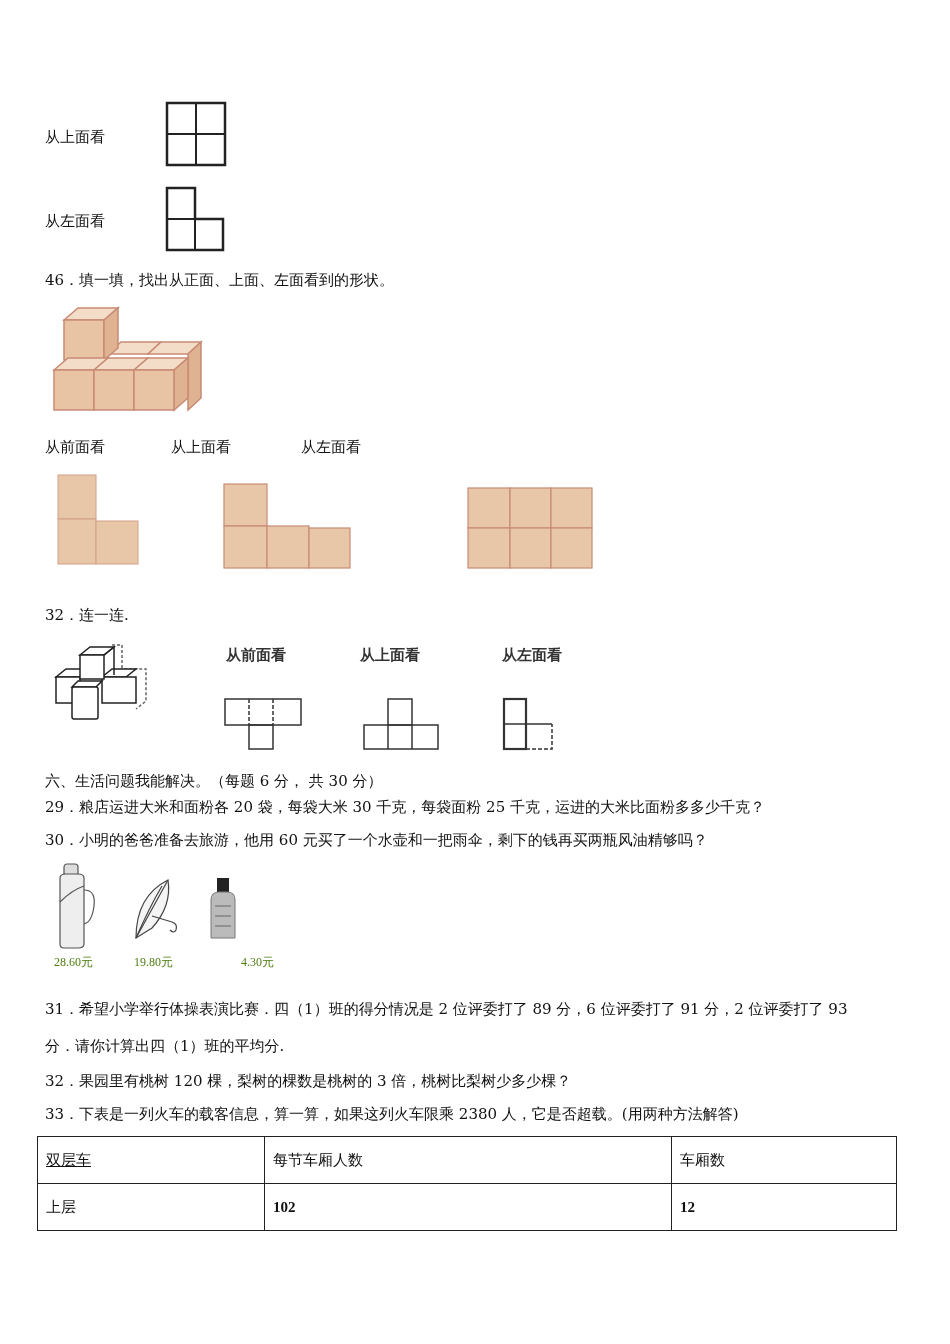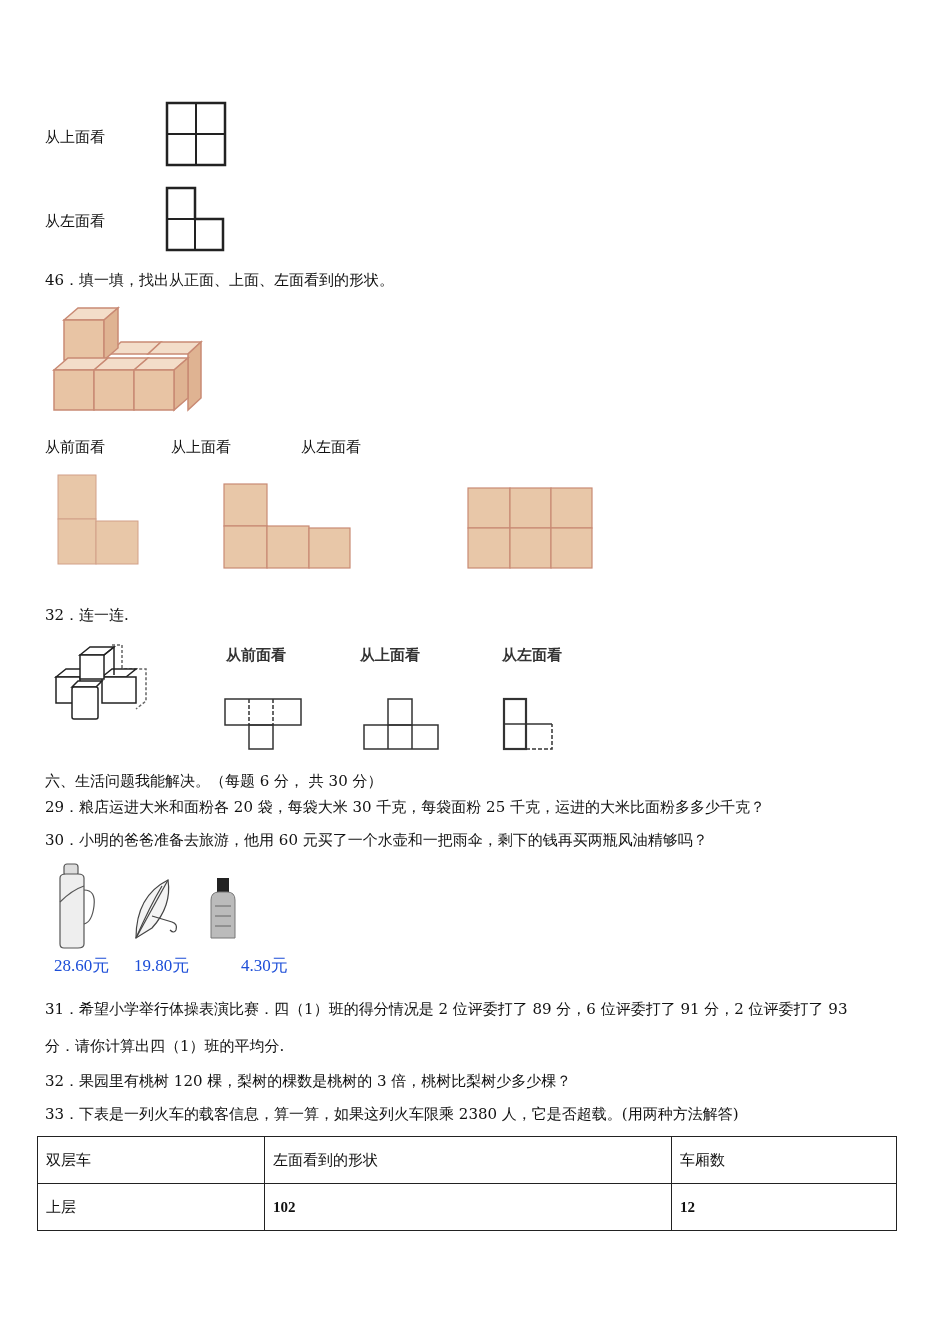--- a/index.html
+++ b/index.html
@@ -15,21 +15,21 @@
     .lbl-bold { font-size: 15px; font-weight: bold; font-family: "DejaVu Serif", "Liberation Serif", serif; color:#333; }
     table.data {
       position: absolute; left: 37px; top: 1136px; width: 860px;
       border-collapse: collapse; font-size: 15px;
     }
     table.data td {
       border: 1px solid #222; height: 46px; padding: 0 8px; vertical-align: middle;
       font-family: "DejaVu Sans", "Liberation Sans", sans-serif;
     }
     table.data td.num { font-family: "Liberation Serif", "DejaVu Serif", serif; font-weight: bold; }
-    .price { font-size: 17px; font-family: "Liberation Serif", "DejaVu Serif", serif; color:#1d4ed8; }
+    .price { font-size: 12px; font-family: "Liberation Serif", "DejaVu Serif", serif; color:#4d7c0f; }
   </style>
 </head>
 <body>
 
 <div class="abs txt sans" style="left:45px;top:127px;">从上面看</div>
 <div class="abs gridfig" style="left:165px;top:101px;">
   <svg width="62" height="66" viewBox="0 0 62 66">
     <rect x="2" y="2" width="58" height="62" fill="none" stroke="#222" stroke-width="2.5"></rect>
     <line x1="31" y1="2" x2="31" y2="64" stroke="#222" stroke-width="2"></line>
     <line x1="2" y1="33" x2="60" y2="33" stroke="#222" stroke-width="2"></line>
@@ -203,22 +203,22 @@
 <div class="abs price" style="left:205px;top:954px;margin-left:36px;">4.30元</div>
 
 <div class="abs txt" style="left:45px;top:999px;">31．希望小学举行体操表演比赛．四（1）班的得分情况是 2 位评委打了 89 分，6 位评委打了 91 分，2 位评委打了 93</div>
 <div class="abs txt" style="left:45px;top:1036px;">分．请你计算出四（1）班的平均分.</div>
 <div class="abs txt" style="left:45px;top:1071px;">32．果园里有桃树 120 棵，梨树的棵数是桃树的 3 倍，桃树比梨树少多少棵？</div>
 <div class="abs txt" style="left:45px;top:1104px;">33．下表是一列火车的载客信息，算一算，如果这列火车限乘 2380 人，它是否超载。(用两种方法解答)</div>
 
 <table class="data">
   <tbody>
       <tr>
-    <td style="width:210px;">双层车</td>
-    <td style="width:390px;">左面看到的形状</td>
+    <td style="width:210px;text-decoration:underline;">双层车</td>
+    <td style="width:390px;">每节车厢人数</td>
     <td>车厢数</td>
   </tr>
   <tr>
     <td>上层</td>
     <td class="num">102</td>
     <td class="num">12</td>
   </tr>
 </tbody>
   </table>
 

